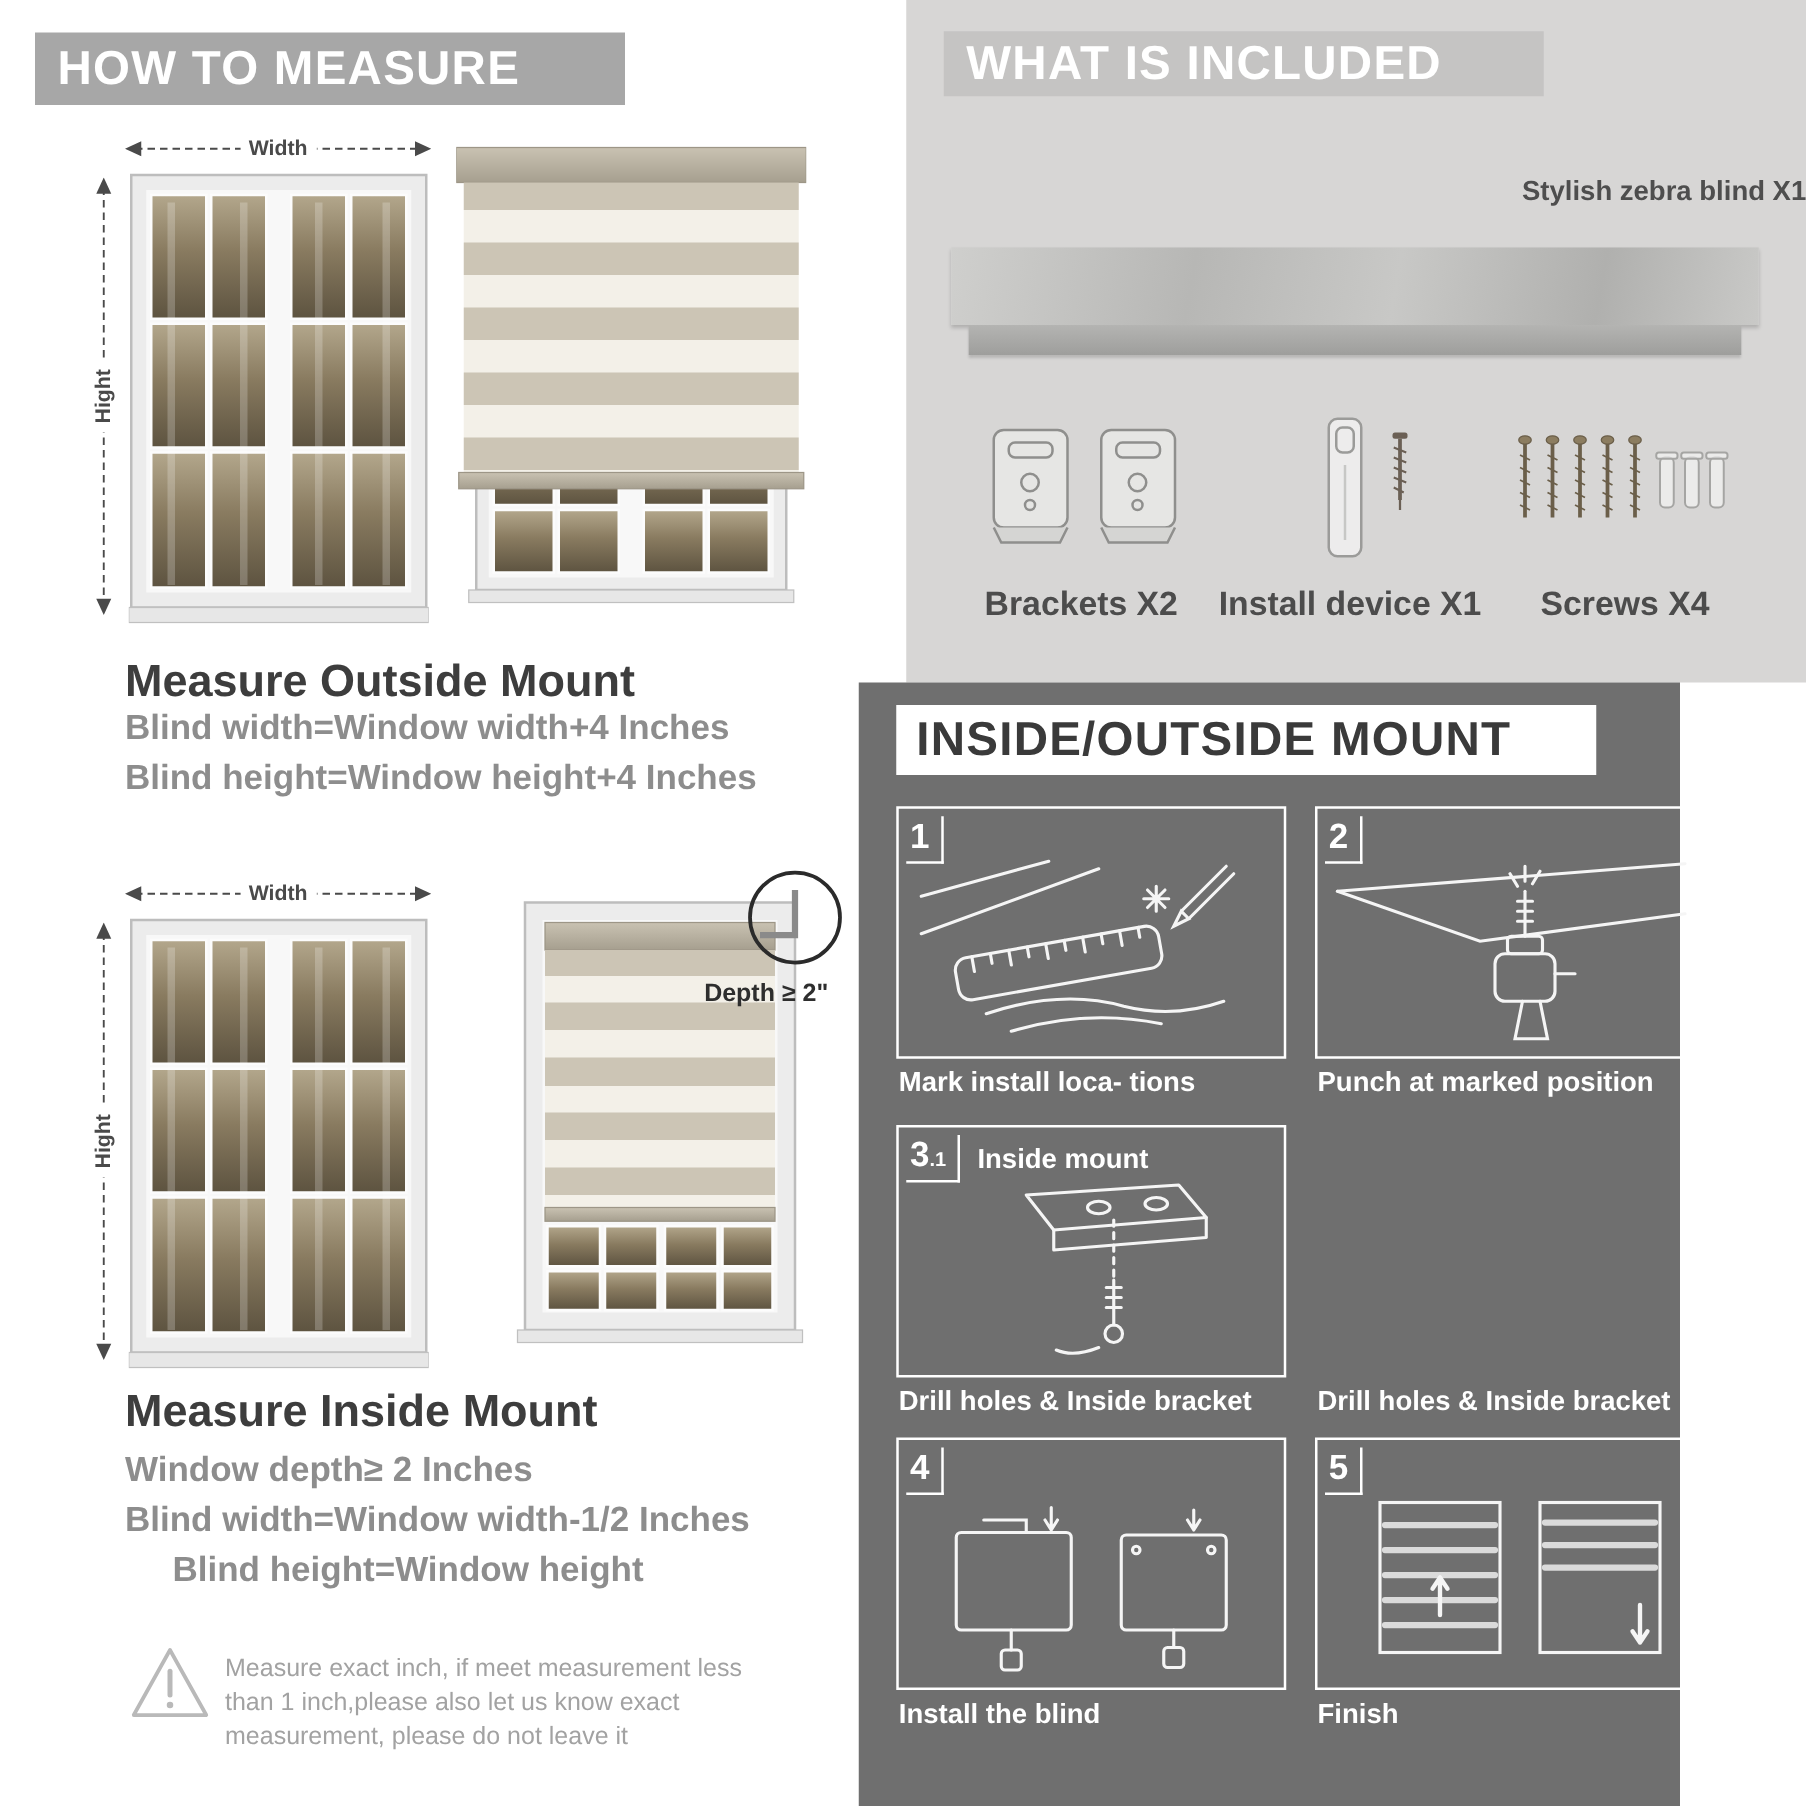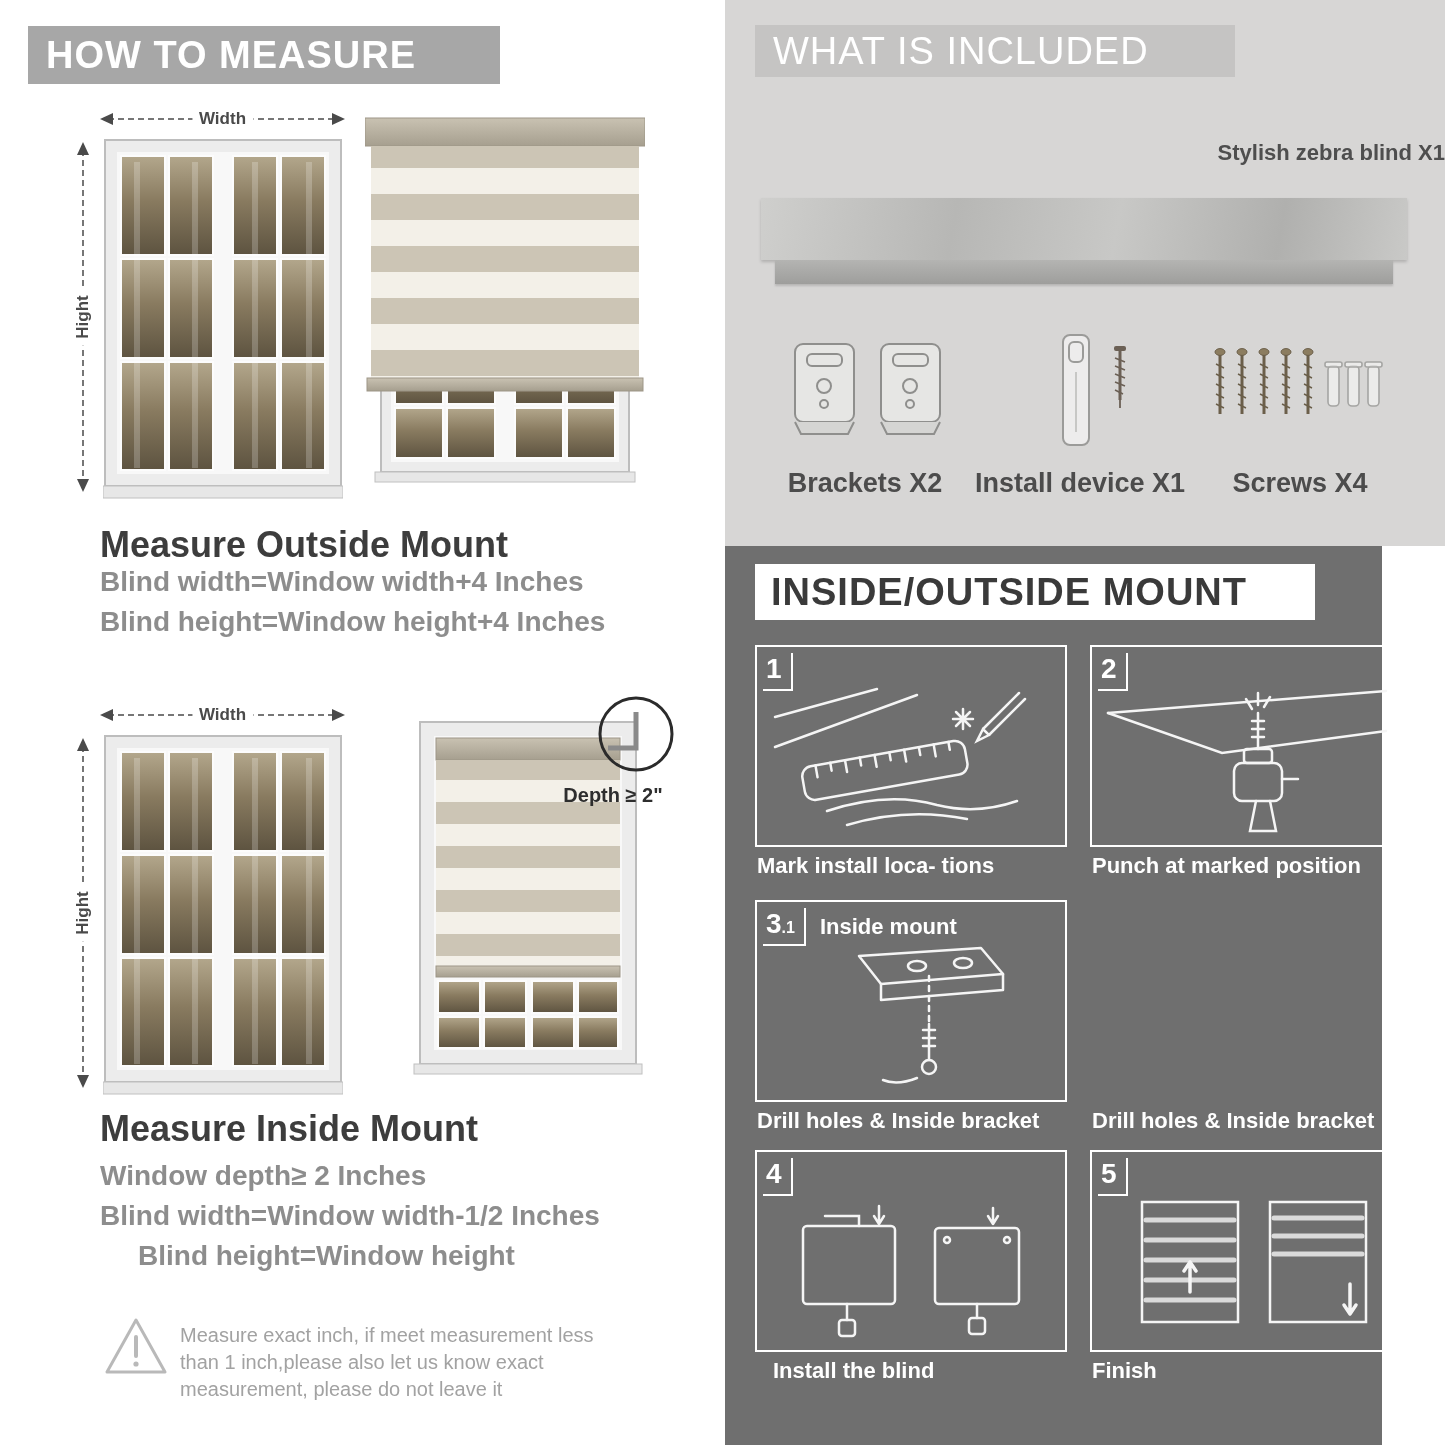--- a/index.html
+++ b/index.html
@@ -23,32 +23,32 @@
   .gline { position:absolute; font-size:28px; font-weight:bold; color:#8d8d8d; white-space:nowrap; }
 
   .warning-text { position:absolute; left:180px; top:1322px; width:450px;
     font-size:20px; color:#a2a2a2; line-height:1.35; }
 
   .depth-label { position:absolute; font-size:20px; font-weight:bold; color:#2e2e2e; white-space:nowrap; }
 
   
   .right-top { position:absolute; left:725px; top:0; width:720px; height:546px; background:#d7d6d5; }
   .wii-banner { position:absolute; left:30px; top:25px; width:480px; height:52px;
-    background:#c5c4c3; color:#ffffff; font-size:38px; font-weight:normal; line-height:52px; padding-left:18px; letter-spacing:1px; }
+    background:#c5c4c3; color:#ffffff; font-size:38px; font-weight:bold; line-height:52px; padding-left:18px; letter-spacing:1px; }
   .blind-label { position:absolute; left:0; top:140px; width:100%; text-align:right;
     font-size:22px; font-weight:bold; color:#4e4e4e; }
   .rail-main { position:absolute; left:36px; top:198px; width:646px; height:62px;
     background:linear-gradient(100deg,#cfcfcd 0%,#b7b7b5 30%,#c8c8c6 55%,#b0b0ae 80%,#c9c9c7 100%);
     box-shadow:0 2px 3px rgba(0,0,0,.18); }
   .rail-lower { position:absolute; left:50px; top:260px; width:618px; height:24px;
     background:linear-gradient(180deg,#b4b4b2,#9e9e9c); box-shadow:0 2px 2px rgba(0,0,0,.15); }
   .hw-label { position:absolute; top:468px; font-size:27px; font-weight:bold; color:#4c4c4c; text-align:center; }
 
   
-  .dark { position:absolute; left:725px; top:546px; width:657px; height:899px; background:#6f6f6f; }
+  .dark { position:absolute; left:687px; top:546px; width:657px; height:899px; background:#6f6f6f; }
   .iom-banner { position:absolute; left:30px; top:18px; width:560px; height:56px;
     background:#ffffff; color:#3a3a3a; font-size:38px; font-weight:bold; line-height:56px; padding-left:16px; letter-spacing:1px; }
   .panel { position:absolute; width:312px; height:202px; border:2px solid #ffffff; }
   .numrow { position:absolute; top:6px; left:6px; display:flex; align-items:flex-start; }
   .num { color:#fff; font-weight:bold; font-size:28px; line-height:1;
     padding:2px 9px 6px 3px; border-right:2px solid #fff; border-bottom:2px solid #fff; }
   .num .sub { font-size:16px; }
   .numlabel { color:#fff; font-weight:bold; font-size:22px; margin-left:14px; margin-top:6px; white-space:nowrap; }
   .step-art { position:absolute; left:10px; top:36px; }
   .panel-caption { position:absolute; color:#ffffff; font-weight:bold; font-size:22px; white-space:nowrap; }
@@ -397,21 +397,21 @@
             <rect x="72" y="132" width="16" height="16" rx="3"></rect>
           <rect x="168" y="40" width="84" height="76" rx="4"></rect>
           <circle cx="180" cy="52" r="3"></circle>
             <circle cx="240" cy="52" r="3"></circle>
           <path d="M226 20 v16 M226 36 l-5 -8 M226 36 l5 -8"></path>
           <path d="M210 116 v14"></path>
             <rect x="202" y="130" width="16" height="16" rx="3"></rect>
         </g>
       </svg>
     </div>
-    <div class="panel-caption" style="left:32px; top:812px;margin-left:16px;">Install the blind</div>
+    <div class="panel-caption" style="left:32px; top:812px;">Install the blind</div>
 
     <div class="panel" style="left:365px; top:604px;">
       <div class="numrow">
           <span class="num">5</span>
         </div>
       <svg class="step-art" width="290" height="155" viewBox="0 0 290 155">
         <g stroke="#f5f5f5" stroke-width="2.5" fill="none" stroke-linecap="round">
           <rect x="40" y="14" width="96" height="120"></rect>
           <path d="M44 32 h88 M44 52 h88 M44 72 h88 M44 92 h88 M44 112 h88" stroke-width="5" opacity="0.8"></path>
           <path d="M88 104 V74 M88 74 l-6 9 M88 74 l6 9" stroke-width="3.5"></path>

